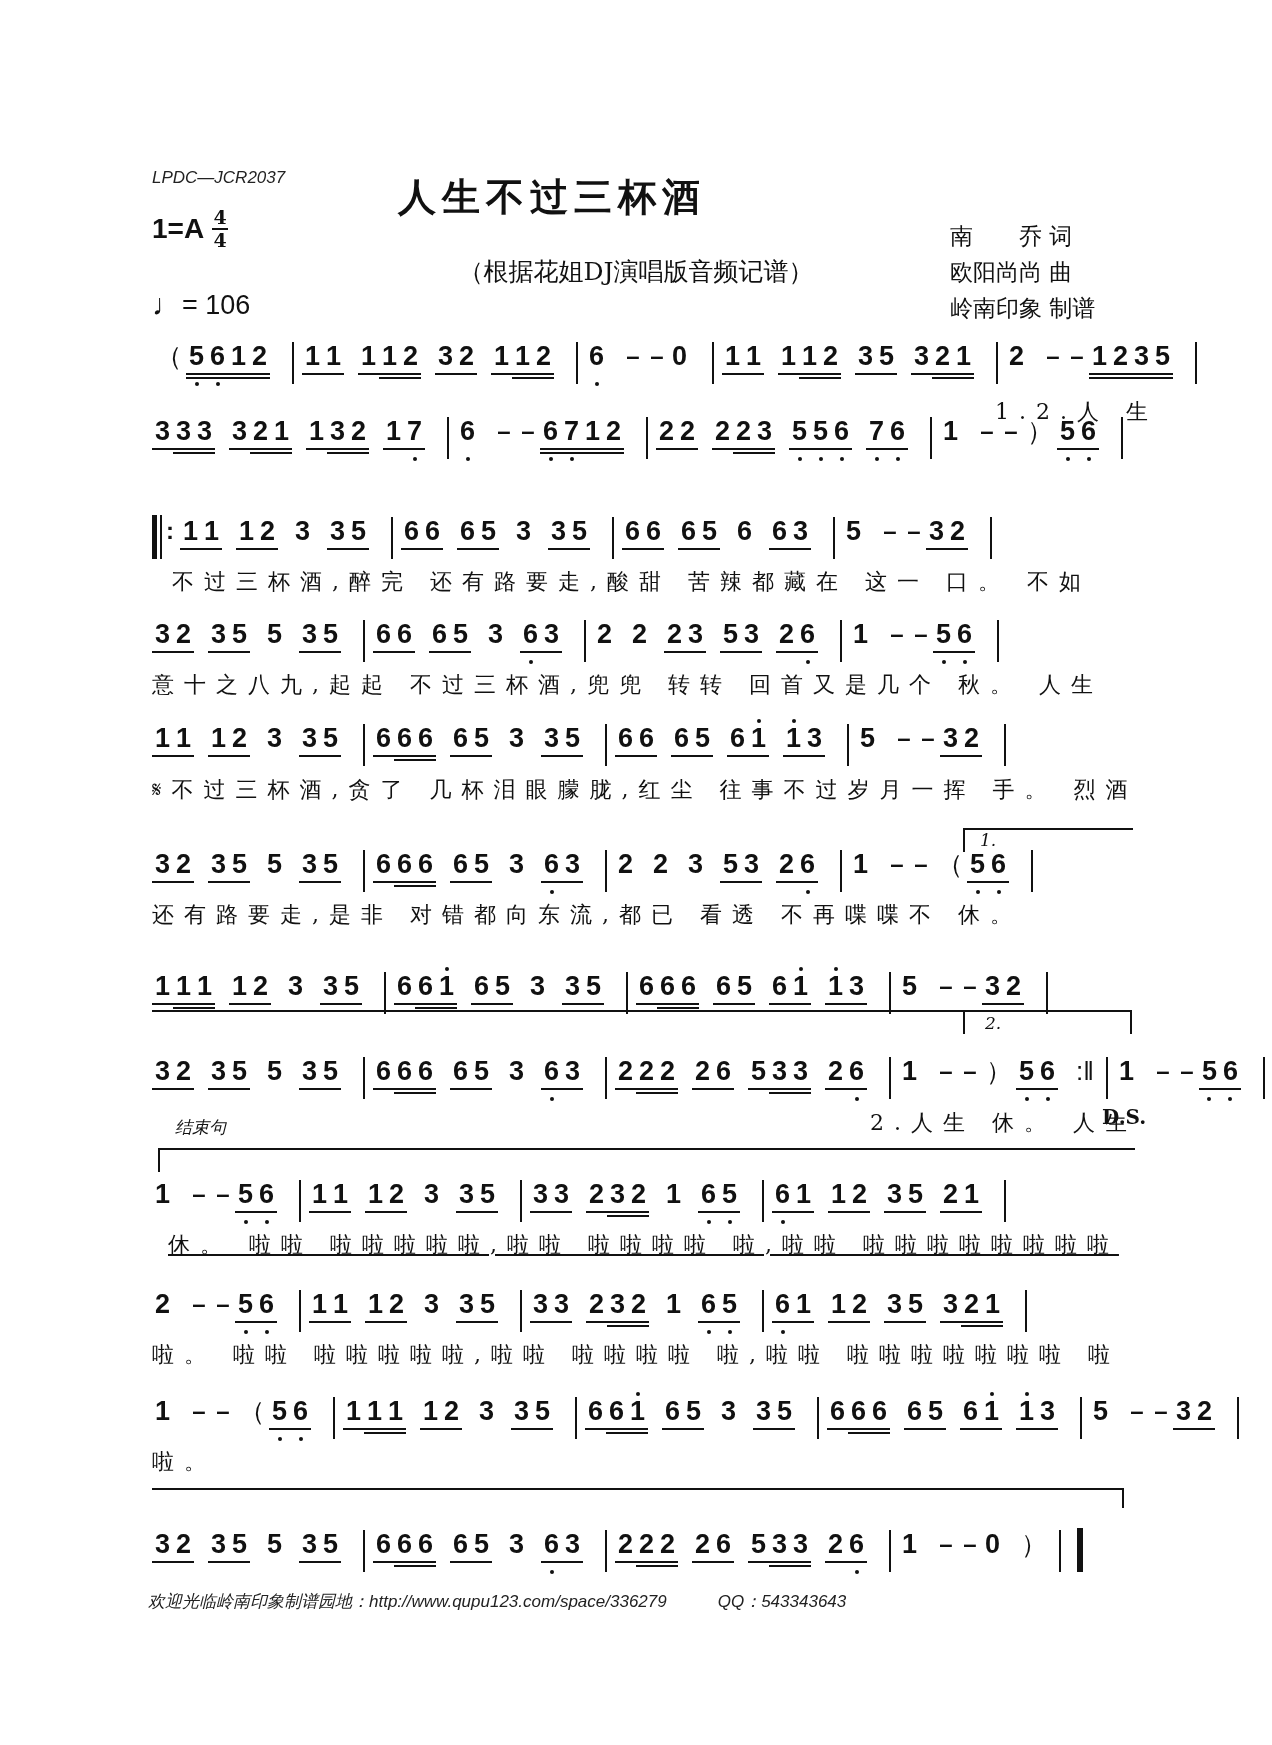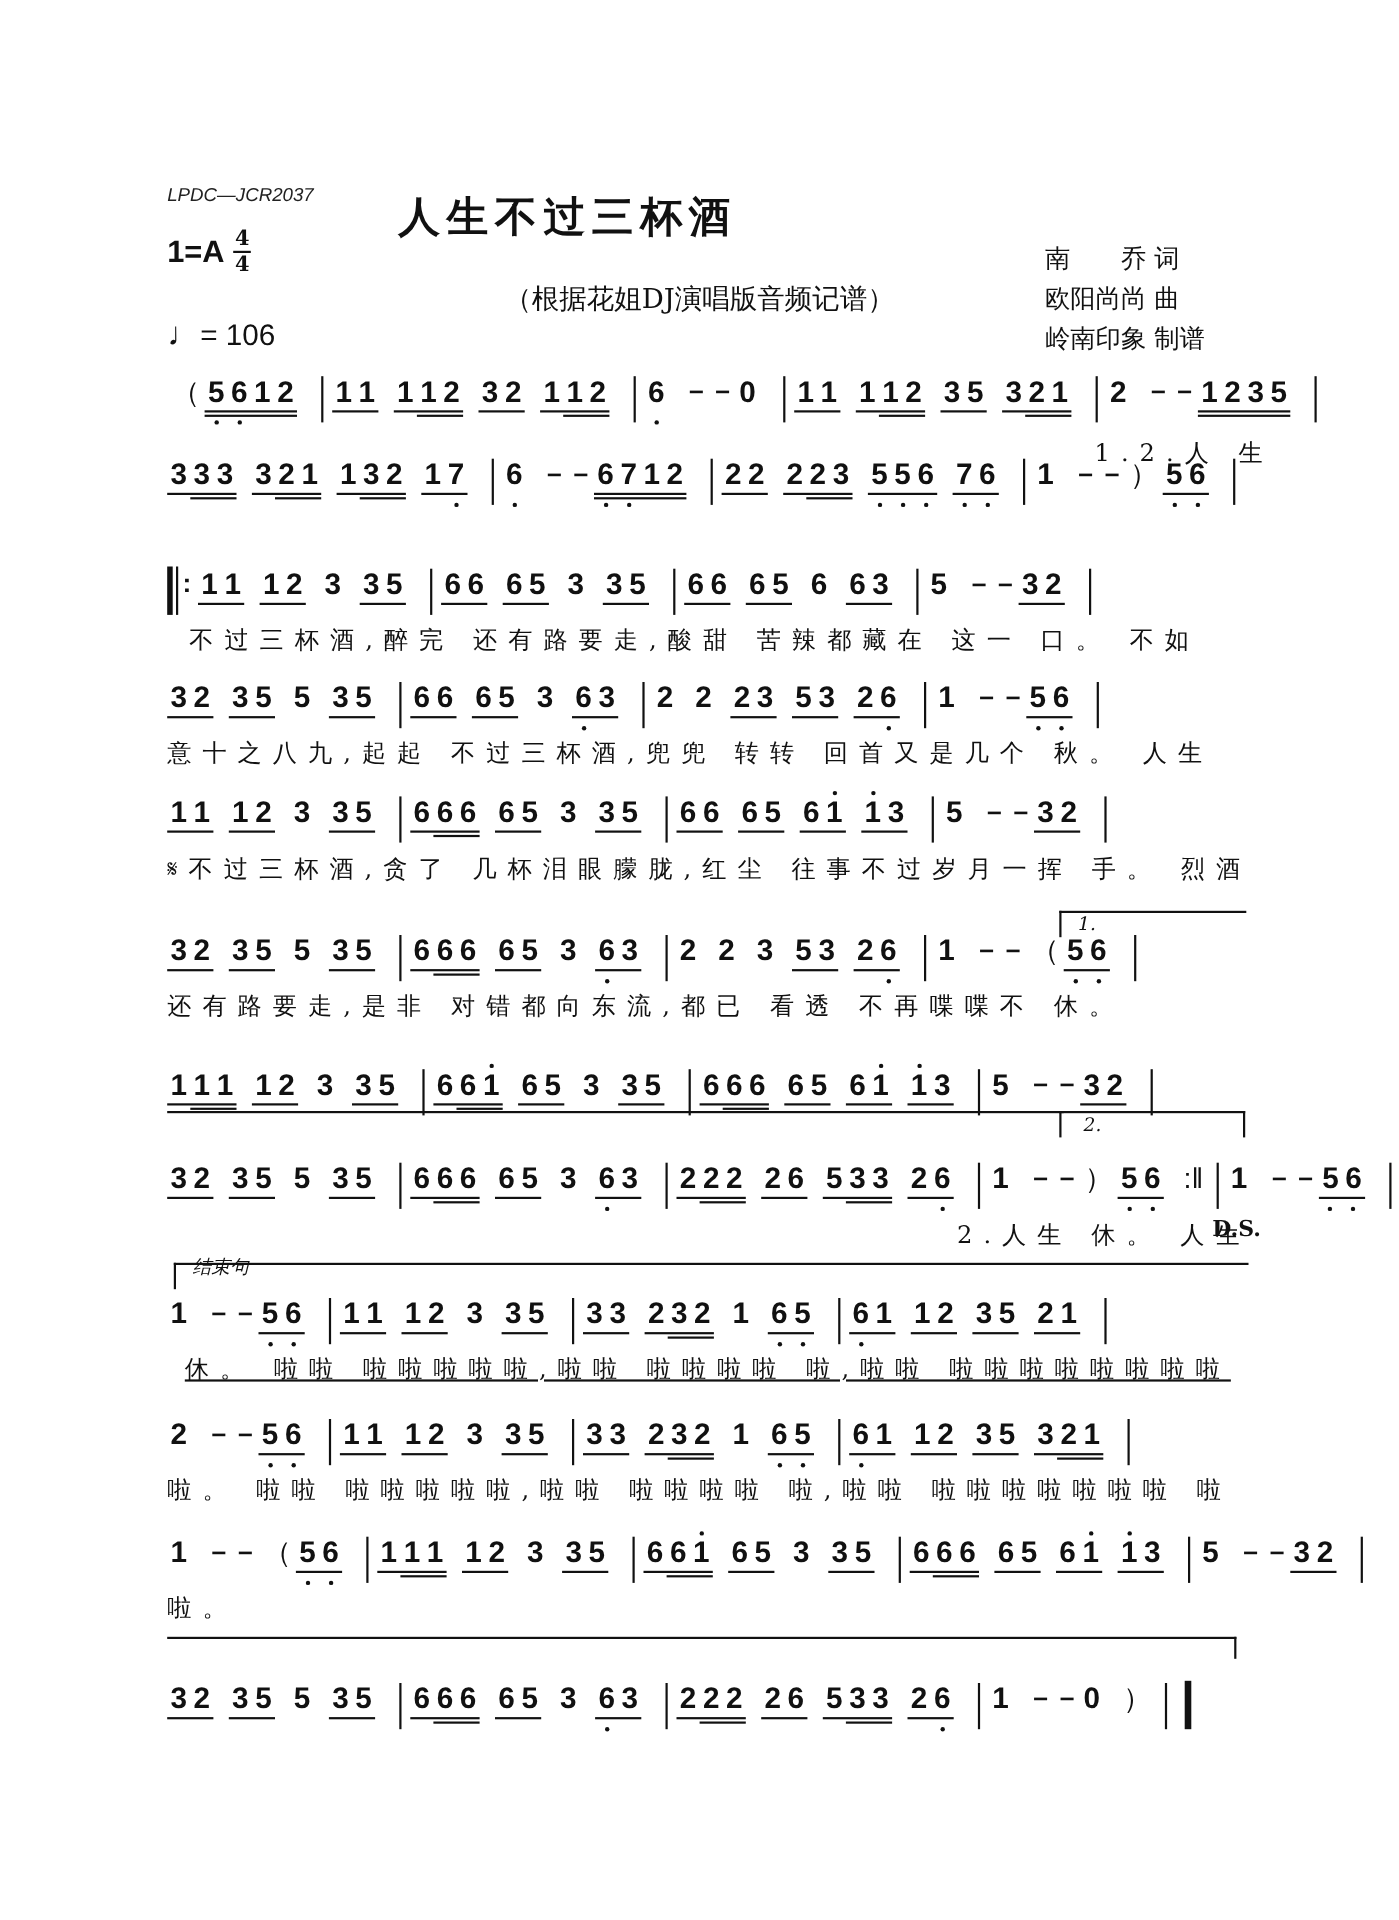--- a/index.html
+++ b/index.html
@@ -1,19 +1,19 @@
 <!DOCTYPE html>
 <html><head>
 <meta charset="utf-8">
 <style>
   html,body{margin:0;padding:0;background:#ffffff;}
   body{width:1272px;height:1745px;position:relative;overflow:hidden;font-family:"Liberation Sans","DejaVu Sans",sans-serif;color:#111;}
   .abs{position:absolute;}
   .code{left:152px;top:168px;font-size:17px;font-style:italic;color:#222;}
-  .title{left:0;width:1032px;top:172px;text-align:center;font-family:"DejaVu Serif",serif;font-size:38px;font-weight:bold;letter-spacing:6px;}
+  .title{left:0;width:1032px;top:172px;text-align:center;font-family:"DejaVu Serif",serif;font-size:38px;font-weight:bold;letter-spacing:6px;padding-left:36px;}
   .subtitle{left:0;width:1272px;top:255px;text-align:center;font-family:"DejaVu Serif",serif;font-size:25px;}
   .key{left:152px;top:208px;font-size:28px;font-weight:bold;display:flex;align-items:center;}
   .frac{display:inline-flex;flex-direction:column;align-items:center;margin-left:8px;font-family:"DejaVu Serif",serif;font-size:19px;line-height:19px;font-weight:bold;}
   .frac .bar{width:16px;height:2px;background:#111;margin:1px 0;}
   .tempo{left:152px;top:288px;font-size:27px;display:flex;align-items:center;}
   .credits{left:950px;top:218px;font-family:"DejaVu Serif",serif;font-size:23px;line-height:36px;}
   .credits div{white-space:pre;}
   .line{position:absolute;left:152px;width:980px;height:60px;}
   .notes{position:absolute;left:0;top:0;height:60px;display:flex;align-items:flex-start;}
   .m{display:flex;align-items:flex-start;height:60px;}
@@ -1466,20 +1466,21 @@
     <div class="lyr" style="top: 1340px; left: 152px;">啦。 啦啦 啦啦啦啦啦,啦啦 啦啦啦啦 啦,啦啦 啦啦啦啦啦啦啦 啦</div>
     <div class="lyr" style="top: 1447px; left: 152px;">啦。</div>
   </div>
 
 <div class="volta" style="left:963px;top:828px;width:168px;border-right:none;"></div>
 <div class="volta-label" style="left:980px;top:830px;">1.</div>
 <div class="rule" style="left:152px;top:1010px;width:815px;"></div>
 <div class="volta" style="left:963px;top:1010px;width:165px;border-right:2px solid #111;"></div>
 <div class="volta-label" style="left:985px;top:1013px;">2.</div>
 <div class="volta" style="left:158px;top:1148px;width:975px;border-right:none;"></div>
-<div class="volta-label" style="left:175px;top:1140px;">结束句</div>
+<div class="volta-label" style="left:175px;top:1116px;">结束句</div>
 <div class="rule" style="left:152px;top:1488px;width:972px;"></div>
 <div class="abs" style="left:1122px;top:1488px;width:2px;height:20px;background:#111;"></div>
 
 <div class="abs ds" style="left:1102px;top:1105px;">D.S.</div>
 
 <div class="abs footer">
+  <div><span>欢迎光临岭南印象制谱园地：http://www.qupu123.com/space/336279</span>　　　<span>QQ：543343643</span></div>
 </div>
 
 </body></html>

